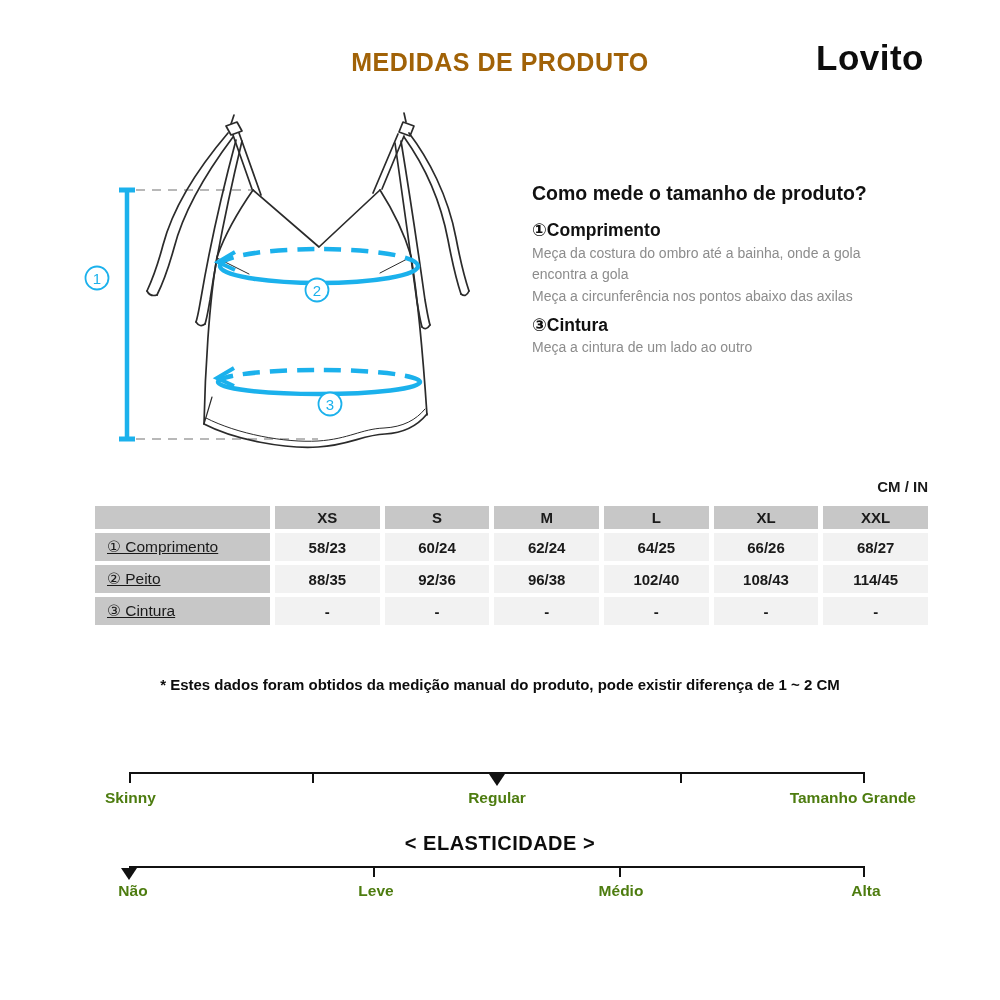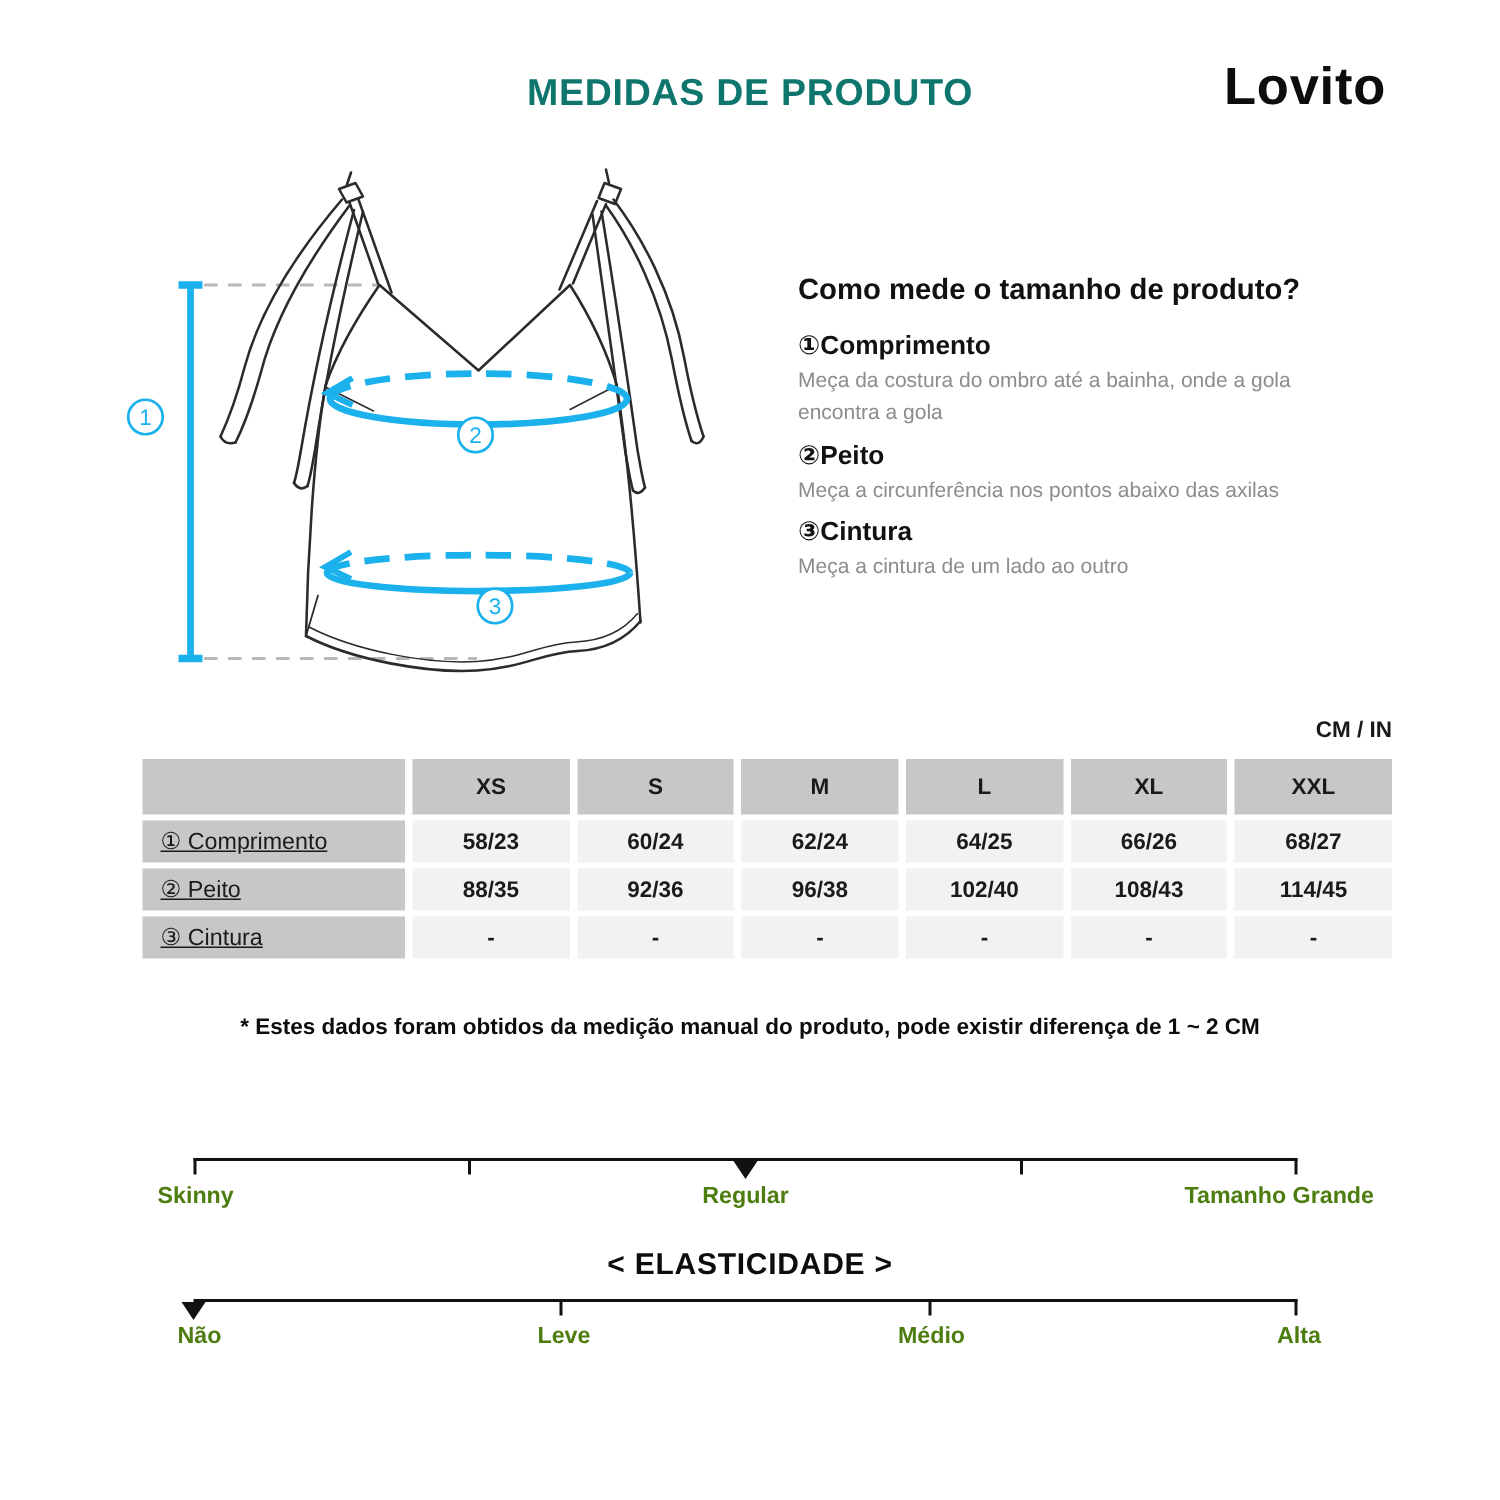--- a/index.html
+++ b/index.html
@@ -3,40 +3,40 @@
 <meta charset="utf-8">
 <style>
   html,body{margin:0;padding:0;background:#fff;}
   .page{
     position:relative;width:1000px;height:1000px;background:#fff;overflow:hidden;
     font-family:"Liberation Sans","DejaVu Sans",sans-serif;color:#1a1a1a;
   }
   
   .page-title{
     position:absolute;left:0;right:0;top:48px;text-align:center;
-    font-size:25px;font-weight:800;letter-spacing:.5px;color:#0f766e;
+    font-size:25px;font-weight:800;letter-spacing:.5px;color:#a16207;
   }
   .brand-logo{
     position:absolute;top:38px;right:76px;font-size:35px;font-weight:800;
     letter-spacing:.5px;color:#0d0d0d;margin-left:18px;
   }
   
   .figure{position:absolute;left:55px;top:95px;}
   
   .guide{position:absolute;left:532px;top:182px;width:400px;}
   .guide-title{font-size:19.5px;font-weight:800;margin:0 0 14px 0;color:#111;}
   .g-label{font-size:17.5px;font-weight:700;color:#111;margin-top:6px;line-height:1.35;}
   .g-desc{font-size:14px;color:#8c8c8c;line-height:1.55;width:375px;}
   
   .units{position:absolute;top:478px;right:72px;font-size:15px;font-weight:700;}
   .size-table{
     position:absolute;left:95px;top:506px;width:833px;
     display:grid;grid-template-columns:175px repeat(6,1fr);gap:4px 5px;
   }
-  .cell{display:flex;align-items:center;justify-content:center;height:37px;font-size:15px;}
+  .cell{display:flex;align-items:center;justify-content:center;height:23px;font-size:15px;}
   .cell.head{background:#c7c7c7;font-weight:700;}
   .cell.rowlabel{background:#c7c7c7;justify-content:flex-start;padding-left:12px;font-weight:400;font-size:15.5px;height:28px;text-decoration:underline;}
   .cell.val{background:#f2f2f2;font-weight:700;height:28px;}
   
   .footnote{position:absolute;left:0;right:0;top:676px;text-align:center;font-size:15px;font-weight:700;color:#0d0d0d;}
   
   .scale-title{position:absolute;left:0;right:0;text-align:center;font-size:20px;font-weight:800;letter-spacing:.5px;color:#0d0d0d;}
   .scale-line{position:absolute;left:129px;width:736px;height:2px;background:#111;}
   .scale-line .tick{position:absolute;top:0;width:2px;height:11px;background:#111;}
   .scale-line .tri{
@@ -114,21 +114,20 @@
       <text x="97" y="283.5" font-size="15" text-anchor="middle" fill="#1bb1ec" stroke="none">1</text>
       <text x="317" y="295.5" font-size="15" text-anchor="middle" fill="#1bb1ec" stroke="none">2</text>
       <text x="330" y="409.5" font-size="15" text-anchor="middle" fill="#1bb1ec" stroke="none">3</text>
     </g>
   </svg>
 
   <div class="guide">
     <div class="guide-title">Como mede o tamanho de produto?</div>
     <div class="g-label">①Comprimento</div>
     <div class="g-desc">Meça da costura do ombro até a bainha, onde a gola encontra a gola</div>
-    <div class="g-label">②Peito</div>
     <div class="g-desc">Meça a circunferência nos pontos abaixo das axilas</div>
     <div class="g-label">③Cintura</div>
     <div class="g-desc">Meça a cintura de um lado ao outro</div>
   </div>
 
   <div class="units">CM / IN</div>
 
   <div class="size-table">
     <div class="cell head"></div>
     <div class="cell head">XS</div>

